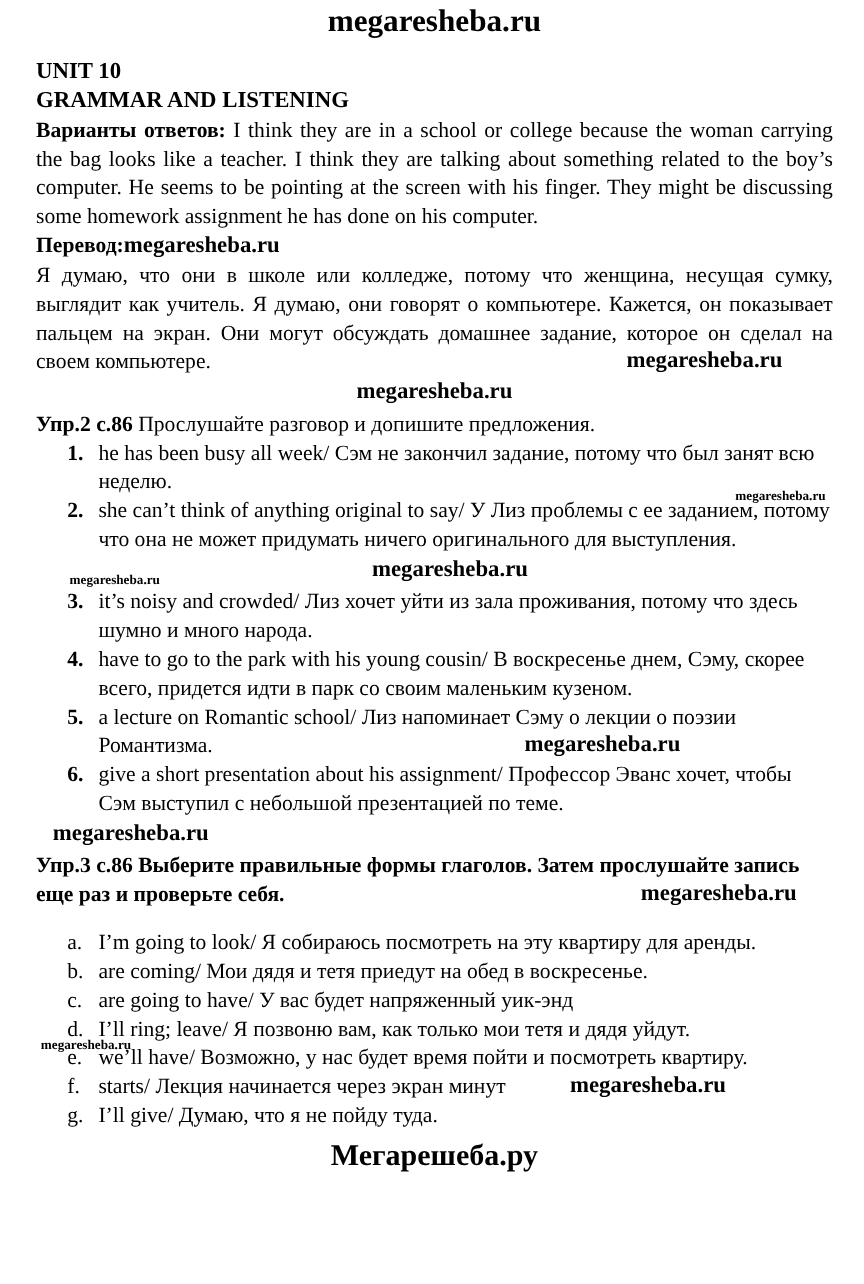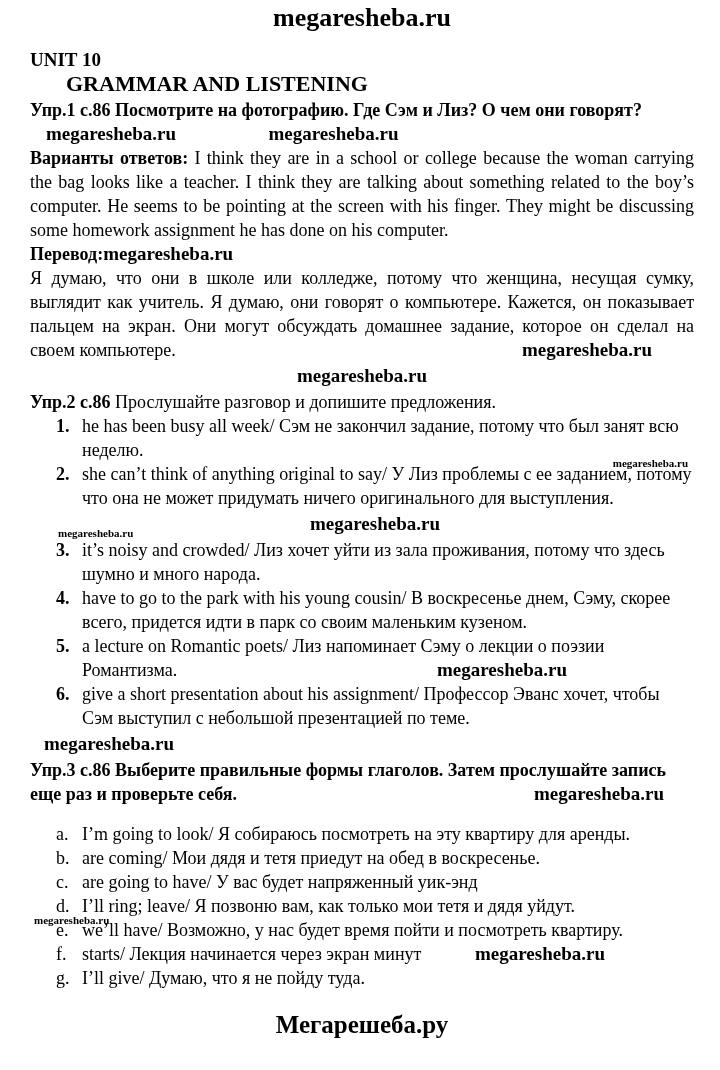--- a/index.html
+++ b/index.html
@@ -12,21 +12,21 @@
     color:#000000;
     font-family:"Liberation Serif", serif;
     font-size:18px; line-height:24px;
     padding:2px 26px 0 30px;
     overflow:hidden;
   }
   b { font-weight:700;text-align:right; }
   .wm { font-weight:700; }
   .wm-top { font-size:26px; line-height:32px; text-align:center; font-weight:700; }
   .unit-title { font-weight:700; font-size:19px; margin-top:14px; }
-  .unit-subtitle { font-weight:700; font-size:22px;margin-left:36px; }
+  .unit-subtitle { font-weight:700; font-size:19px; }
   .ex-heading { font-weight:700; margin-top:2px; }
   .wm-inline-1 { margin-left:16px; font-size:19px; }
   .wm-inline-2 { margin-left:88px; font-size:19px; }
   .para { text-align:justify; }
   .pos-rel { position:relative; }
   .wm-abs-br { position:absolute; right:42px; bottom:0; font-size:19px; }
   .wm-center { text-align:center; font-size:19px; margin:2px 0; }
   .list { margin-left:26px; }
   .li { display:flex; position:relative; }
   .li .num { flex:0 0 26px; font-weight:700; }
@@ -34,37 +34,32 @@
   .li .txt { flex:1; }
   .wm-sm { position:absolute; font-size:11px; line-height:12px; font-weight:700; white-space:nowrap; }
   .wm-i2 { top:-5px; right:6px; }
   .wm-i3 { top:-11px; left:2px; }
   .wm-ie { top:-4px; left:-22px; }
   .wm-i5 { position:absolute; left:381px; bottom:0; font-size:19px; font-weight:700; }
   .wm-if { position:absolute; left:419px; top:0; font-size:19px; font-weight:700; }
   .wm-left-line { font-size:19px; font-weight:700; margin:2px 0 2px 14px; }
   .ex3-heading { font-weight:700; position:relative; margin-bottom:16px; }
   .wm-ex3 { position:absolute; right:30px; bottom:0; font-size:19px; font-weight:700; }
-  .footer { text-align:center; font-size:25px; line-height:30px; font-weight:700; margin-top:20px; }
+  .footer { text-align:center; font-size:25px; line-height:30px; font-weight:700; margin-top:8px; }
 </style>
 </head>
 <body>
 
 <div class="page">
 
   <div class="wm-top">megaresheba.ru</div>
 
   <div class="unit-title">UNIT 10</div>
   <div class="unit-subtitle">GRAMMAR AND LISTENING</div>
 
-  <div class="ex-heading">
-    <span>Упр.1 с.86 Посмотрите на фотографию. Где Сэм и Лиз? О чем они говорят?</span>
-    <span class="wm wm-inline-1">megaresheba.ru</span>
-    <span class="wm wm-inline-2">megaresheba.ru</span>
-  </div>
 
   <p class="para"><b>Варианты ответов:</b><span> I think they are in a school or college because the woman carrying the bag looks like a teacher. I think they are talking about something related to the boy’s computer. He seems to be pointing at the screen with his finger. They might be discussing some homework assignment he has done on his computer.</span></p>
 
   <p><b>Перевод:</b><span class="wm" style="font-size:19px;">megaresheba.ru</span></p>
 
   <p class="para pos-rel">
     <span>Я думаю, что они в школе или колледже, потому что женщина, несущая сумку, выглядит как учитель. Я думаю, они говорят о компьютере. Кажется, он показывает пальцем на экран. Они могут обсуждать домашнее задание, которое он сделал на своем компьютере.</span>
     <span class="wm wm-abs-br">megaresheba.ru</span>
   </p>
 
@@ -93,21 +88,21 @@
       <span class="wm-sm wm-i3">megaresheba.ru</span>
     </div>
 
     <div class="li">
       <span class="num">4.</span>
       <span class="txt">have to go to the park with his young cousin/ В воскресенье днем, Сэму, скорее всего, придется идти в парк со своим маленьким кузеном.</span>
     </div>
 
     <div class="li">
       <span class="num">5.</span>
-      <span class="txt">a lecture on Romantic poets/ Лиз напоминает Сэму о лекции о поэзии Романтизма.</span>
+      <span class="txt">a lecture on Romantic school/ Лиз напоминает Сэму о лекции о поэзии Романтизма.</span>
       <span class="wm-i5">megaresheba.ru</span>
     </div>
 
     <div class="li">
       <span class="num">6.</span>
       <span class="txt">give a short presentation about his assignment/ Профессор Эванс хочет, чтобы Сэм выступил с небольшой презентацией по теме.</span>
     </div>
 
   </div>
 

